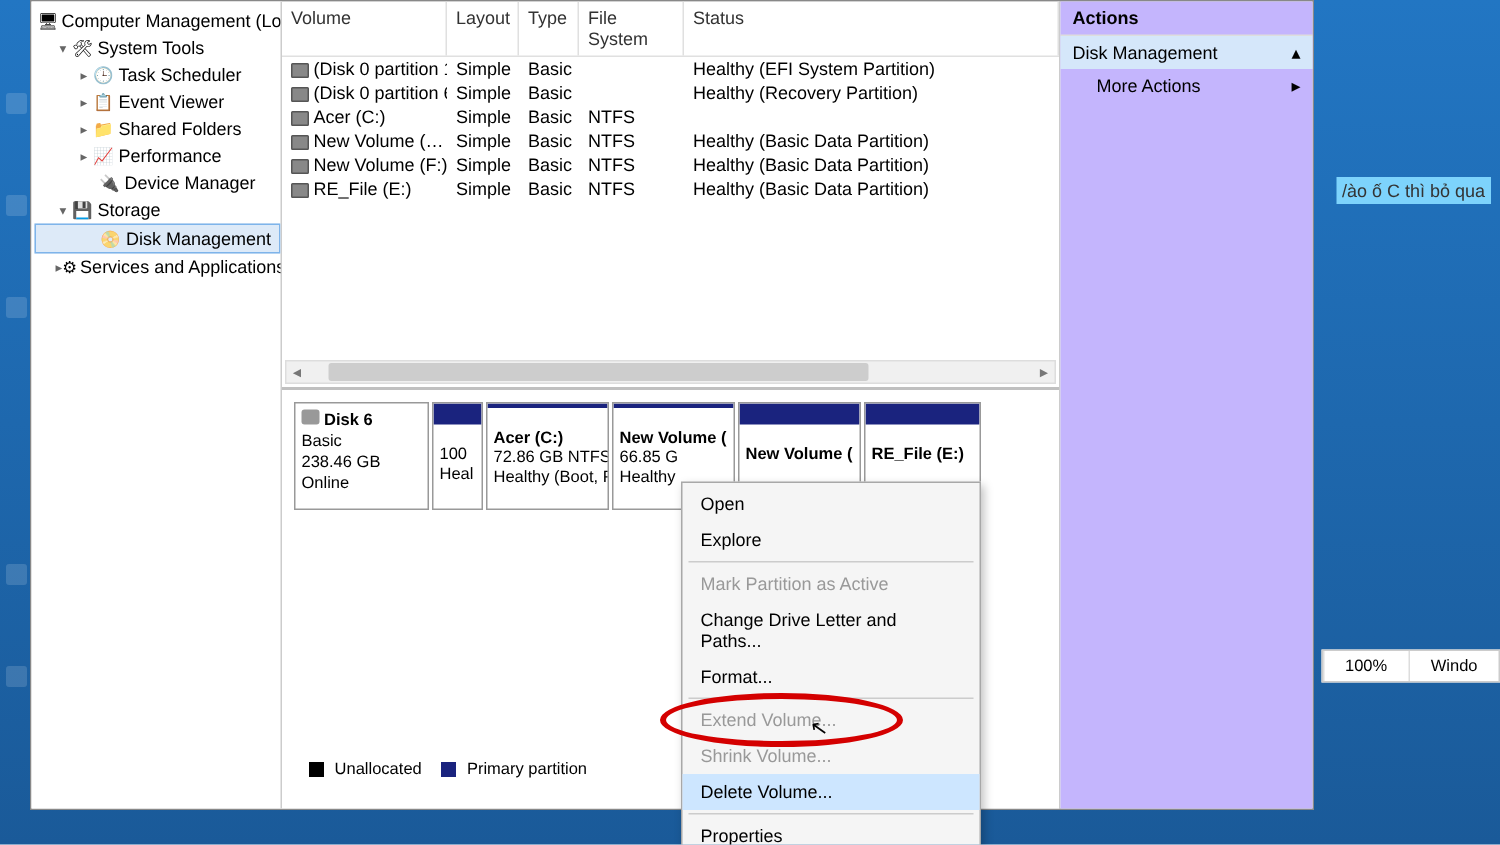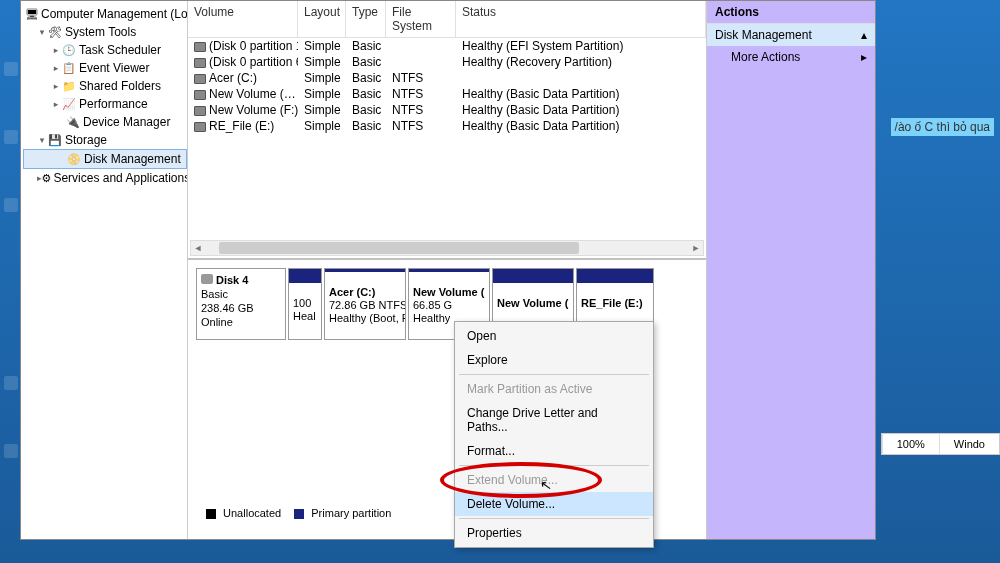--- a/index.html
+++ b/index.html
@@ -394,21 +394,21 @@
       <div class="hscroll">
         <span class="arr">◄</span>
         <div class="thumb"></div>
         <span class="arr right">►</span>
       </div>
     </div>
 
     <div class="disk-area">
       <div class="disk-row">
         <div class="disk-info">
-          <div class="dname"><span class="dico"></span><span>Disk 4</span></div>
+          <div class="dname"><span class="dico"></span><span>Disk 6</span></div>
           <div>Basic</div>
           <div>238.46 GB</div>
           <div>Online</div>
         </div>
         <div class="parts" id="disk-parts">
             <div class="part" style="width: 34px;">
               <div class="bar"></div>
               <div class="plabel">
                 <div class="pname"></div>
                 <div>100</div>
@@ -473,20 +473,21 @@
 
 <div class="ctx">
   <div class="mi">Open</div>
   <div class="mi">Explore</div>
   <div class="sep"></div>
   <div class="mi disabled">Mark Partition as Active</div>
   <div class="mi">Change Drive Letter and Paths...</div>
   <div class="mi">Format...</div>
   <div class="sep"></div>
   <div class="mi disabled">Extend Volume...</div>
+  <div class="mi disabled">Shrink Volume...</div>
   <div class="mi hl">Delete Volume...</div>
   <div class="sep"></div>
   <div class="mi">Properties</div>
 
 </div>
 
 <div class="circle"></div>
 <div class="cursor">↖</div>
 
 <div class="status-br">

